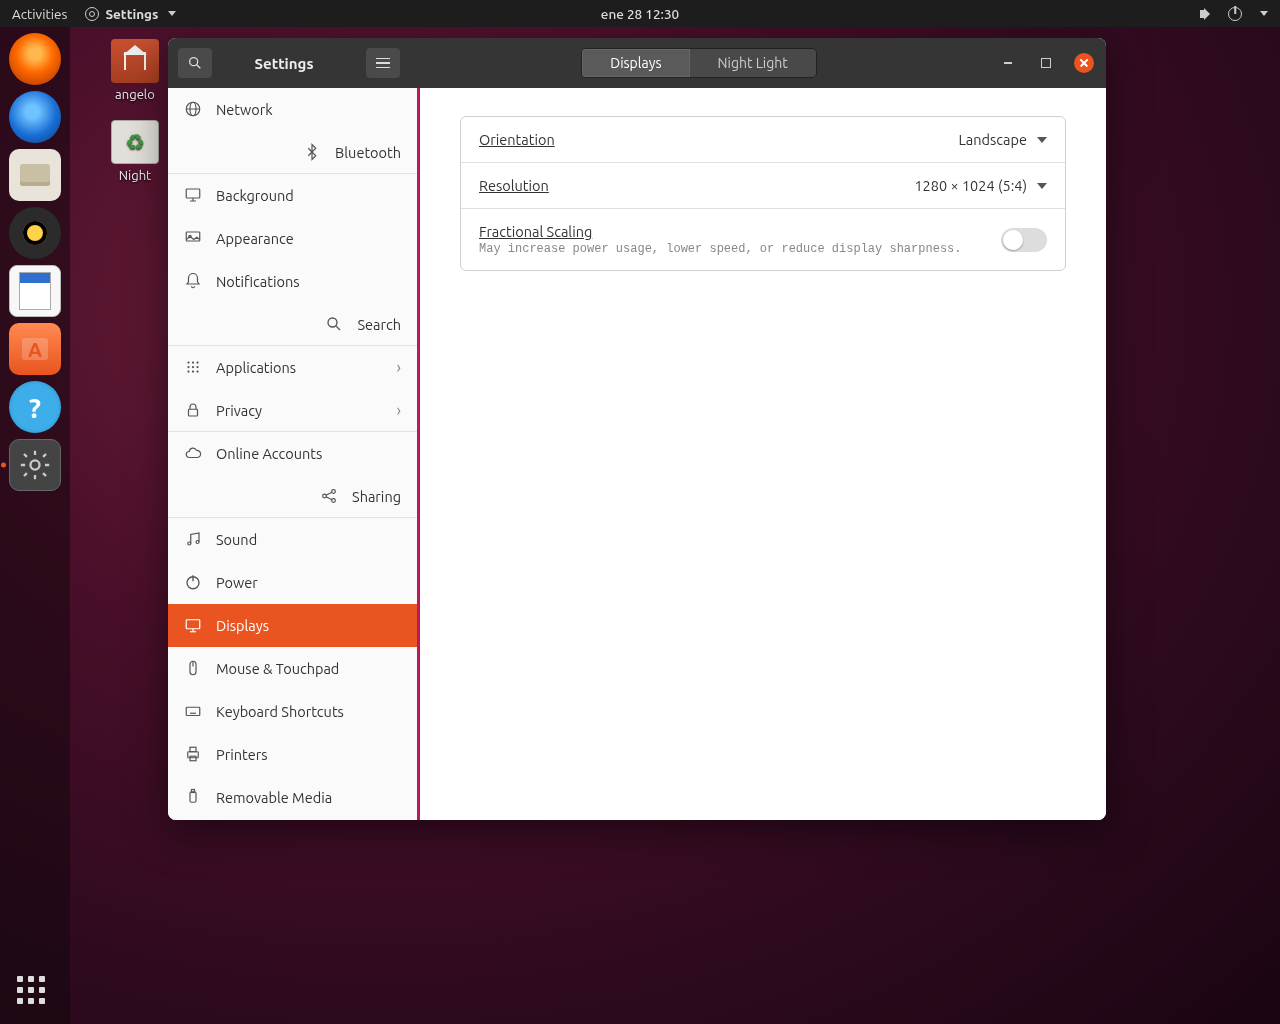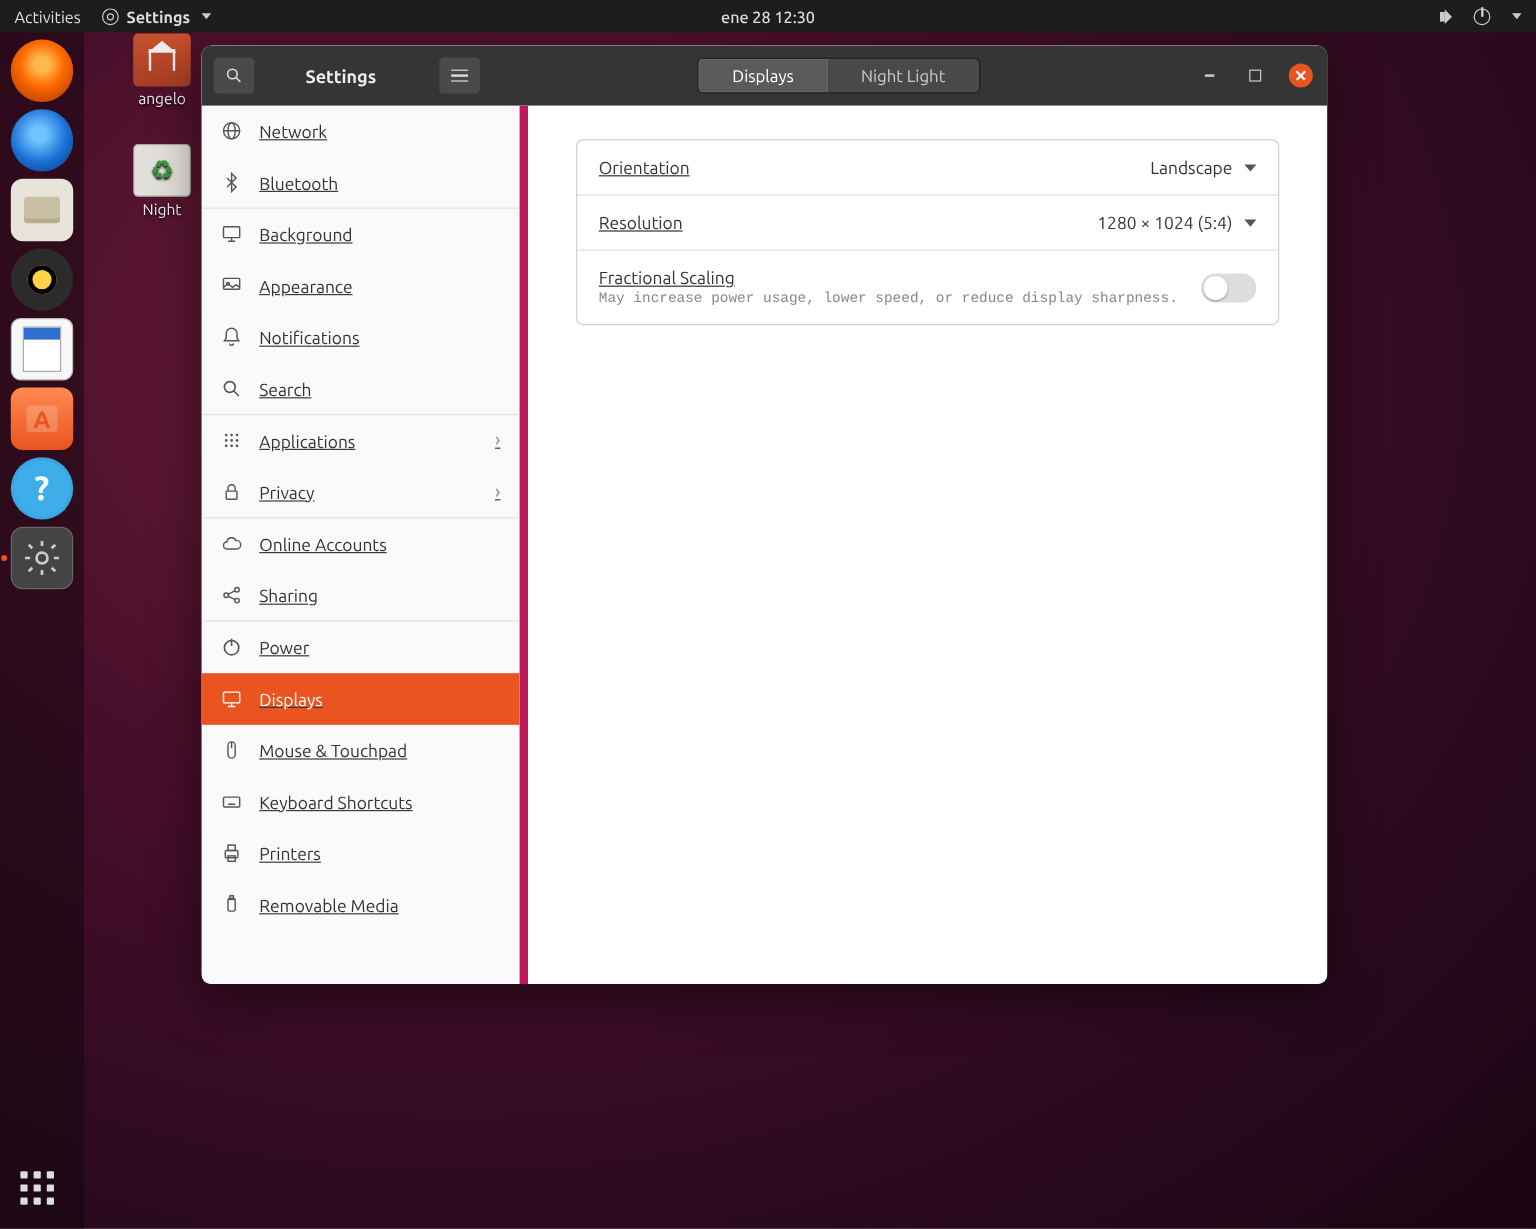--- a/index.html
+++ b/index.html
@@ -50,21 +50,21 @@
 .di-help::after { content:'?'; color:#fff; font-size:28px; font-weight:bold; }
 .di-settings { background:#444; border-radius:10px; border:1px solid #666; }
 .di-settings svg { width:34px; height:34px; }
 .dock-bottom { margin-top:auto; margin-bottom:12px; }
 .di-apps { width:36px; height:36px; display:grid; grid-template-columns:repeat(3,6px); grid-template-rows:repeat(3,6px); gap:5px; }
 .di-apps span { background:#ddd; border-radius:1px; }
 
 
 .deskicon { position:absolute; width:70px; text-align:center; color:#eee; font-size:13px; text-shadow:0 1px 2px #000; }
 .deskicon .ico { width:48px; height:44px; margin:0 auto 4px; border-radius:4px; }
-.desk-home { left:100px; top:28px; }
+.desk-home { left:100px; top:39px; }
 .desk-home .ico { background:linear-gradient(#c8502f,#a63e22); position:relative; }
 .desk-home .ico::after { content:''; position:absolute; left:50%; top:50%; transform:translate(-50%,-50%); width:18px; height:16px; border:2px solid #eee; border-bottom:none; }
 .desk-home .ico::before { content:''; position:absolute; left:50%; top:6px; transform:translateX(-50%); width:0; height:0; border-left:12px solid transparent; border-right:12px solid transparent; border-bottom:10px solid #eee; }
 .desk-trash { left:100px; top:120px; }
 .desk-trash .ico { background:#e3e0db; border:1px solid #aaa; position:relative; }
 .desk-trash .ico::after { content:'♻'; color:#3a9a3a; font-size:22px; position:absolute; left:50%; top:50%; transform:translate(-50%,-50%); }
 
 
 .window {
   position:absolute; left:168px; top:38px; width:938px; height:782px;
@@ -88,23 +88,23 @@
 .winbtn { width:20px; height:20px; border-radius:50%; display:flex; align-items:center; justify-content:center; color:#ddd; font-size:12px;}
 .winbtn.min::after { content:''; width:8px; height:1.5px; background:#ccc; }
 .winbtn.max::after { content:''; width:8px; height:8px; border:1.5px solid #ccc; }
 .winbtn.close { background:#e95420; }
 .winbtn.close::before,.winbtn.close::after { content:''; position:absolute; width:10px; height:1.5px; background:#fff; }
 .winbtn.close { position:relative; }
 .winbtn.close::before { transform:rotate(45deg); }
 .winbtn.close::after { transform:rotate(-45deg); }
 
 .body { flex:1; display:flex; overflow:hidden; }
-.sidebar { width:272px; background:#fafafa; border-right:7px solid #be185d; overflow-y:auto;text-decoration:underline; }
+.sidebar { width:252px; background:#fafafa; border-right:3px solid #be185d; overflow-y:auto; }
 .sbitem { height:43px; display:flex; align-items:center; padding:0 16px; gap:14px; font-size:14.5px; color:#333; border-bottom:1px solid transparent; position:relative;}
-.sbitem.divider-after { border-bottom:1px solid #e2e2e2; }
+.sbitem.divider-after { border-bottom:1px solid #e2e2e2;justify-content:flex-end; }
 .sbitem.active { background:#e95420; color:#fff; }
 .sbitem.active .sbico { color:#fff; }
 .sbico { width:18px; height:18px; color:#555; flex-shrink:0; display:flex; align-items:center; justify-content:center;}
 .sbchev { margin-left:auto; color:#888; font-size:16px;}
 
 .content { flex:1; background:#fff; padding:28px 40px; overflow:auto; }
 .content h2 { font-size:15px; font-weight:700; color:#555; margin-bottom:14px; padding-left:2px;}
 .panel { border:1px solid #d0d0d0; border-radius:6px; }
 .row { display:flex; align-items:center; padding:14px 18px; border-bottom:1px solid #e0e0e0; }
 .row:last-child { border-bottom:none; }
@@ -303,20 +303,30 @@
               <circle cx="18" cy="6" r="2.5"></circle>
               <circle cx="18" cy="18" r="2.5"></circle>
               <line x1="8" y1="11" x2="16" y2="7"></line>
               <line x1="8" y1="13" x2="16" y2="17"></line>
             </svg>
           </span>
           <span>Sharing</span>
         </div>
         <div class="sbitem">
           <span class="sbico">
+            <svg viewBox="0 0 24 24" fill="none" stroke="currentColor" stroke-width="1.6">
+              <path d="M9 18V6l11-2v12"></path>
+              <circle cx="7" cy="18" r="2"></circle>
+              <circle cx="18" cy="16" r="2"></circle>
+            </svg>
+          </span>
+          <span>Sound</span>
+        </div>
+        <div class="sbitem">
+          <span class="sbico">
             <svg viewBox="0 0 24 24" fill="none" stroke="currentColor" stroke-width="1.8">
               <circle cx="12" cy="13" r="8"></circle>
               <line x1="12" y1="3" x2="12" y2="11"></line>
             </svg>
           </span>
           <span>Power</span>
         </div>
         <div class="sbitem active">
           <span class="sbico">
             <svg viewBox="0 0 24 24" fill="none" stroke="currentColor" stroke-width="1.6">

